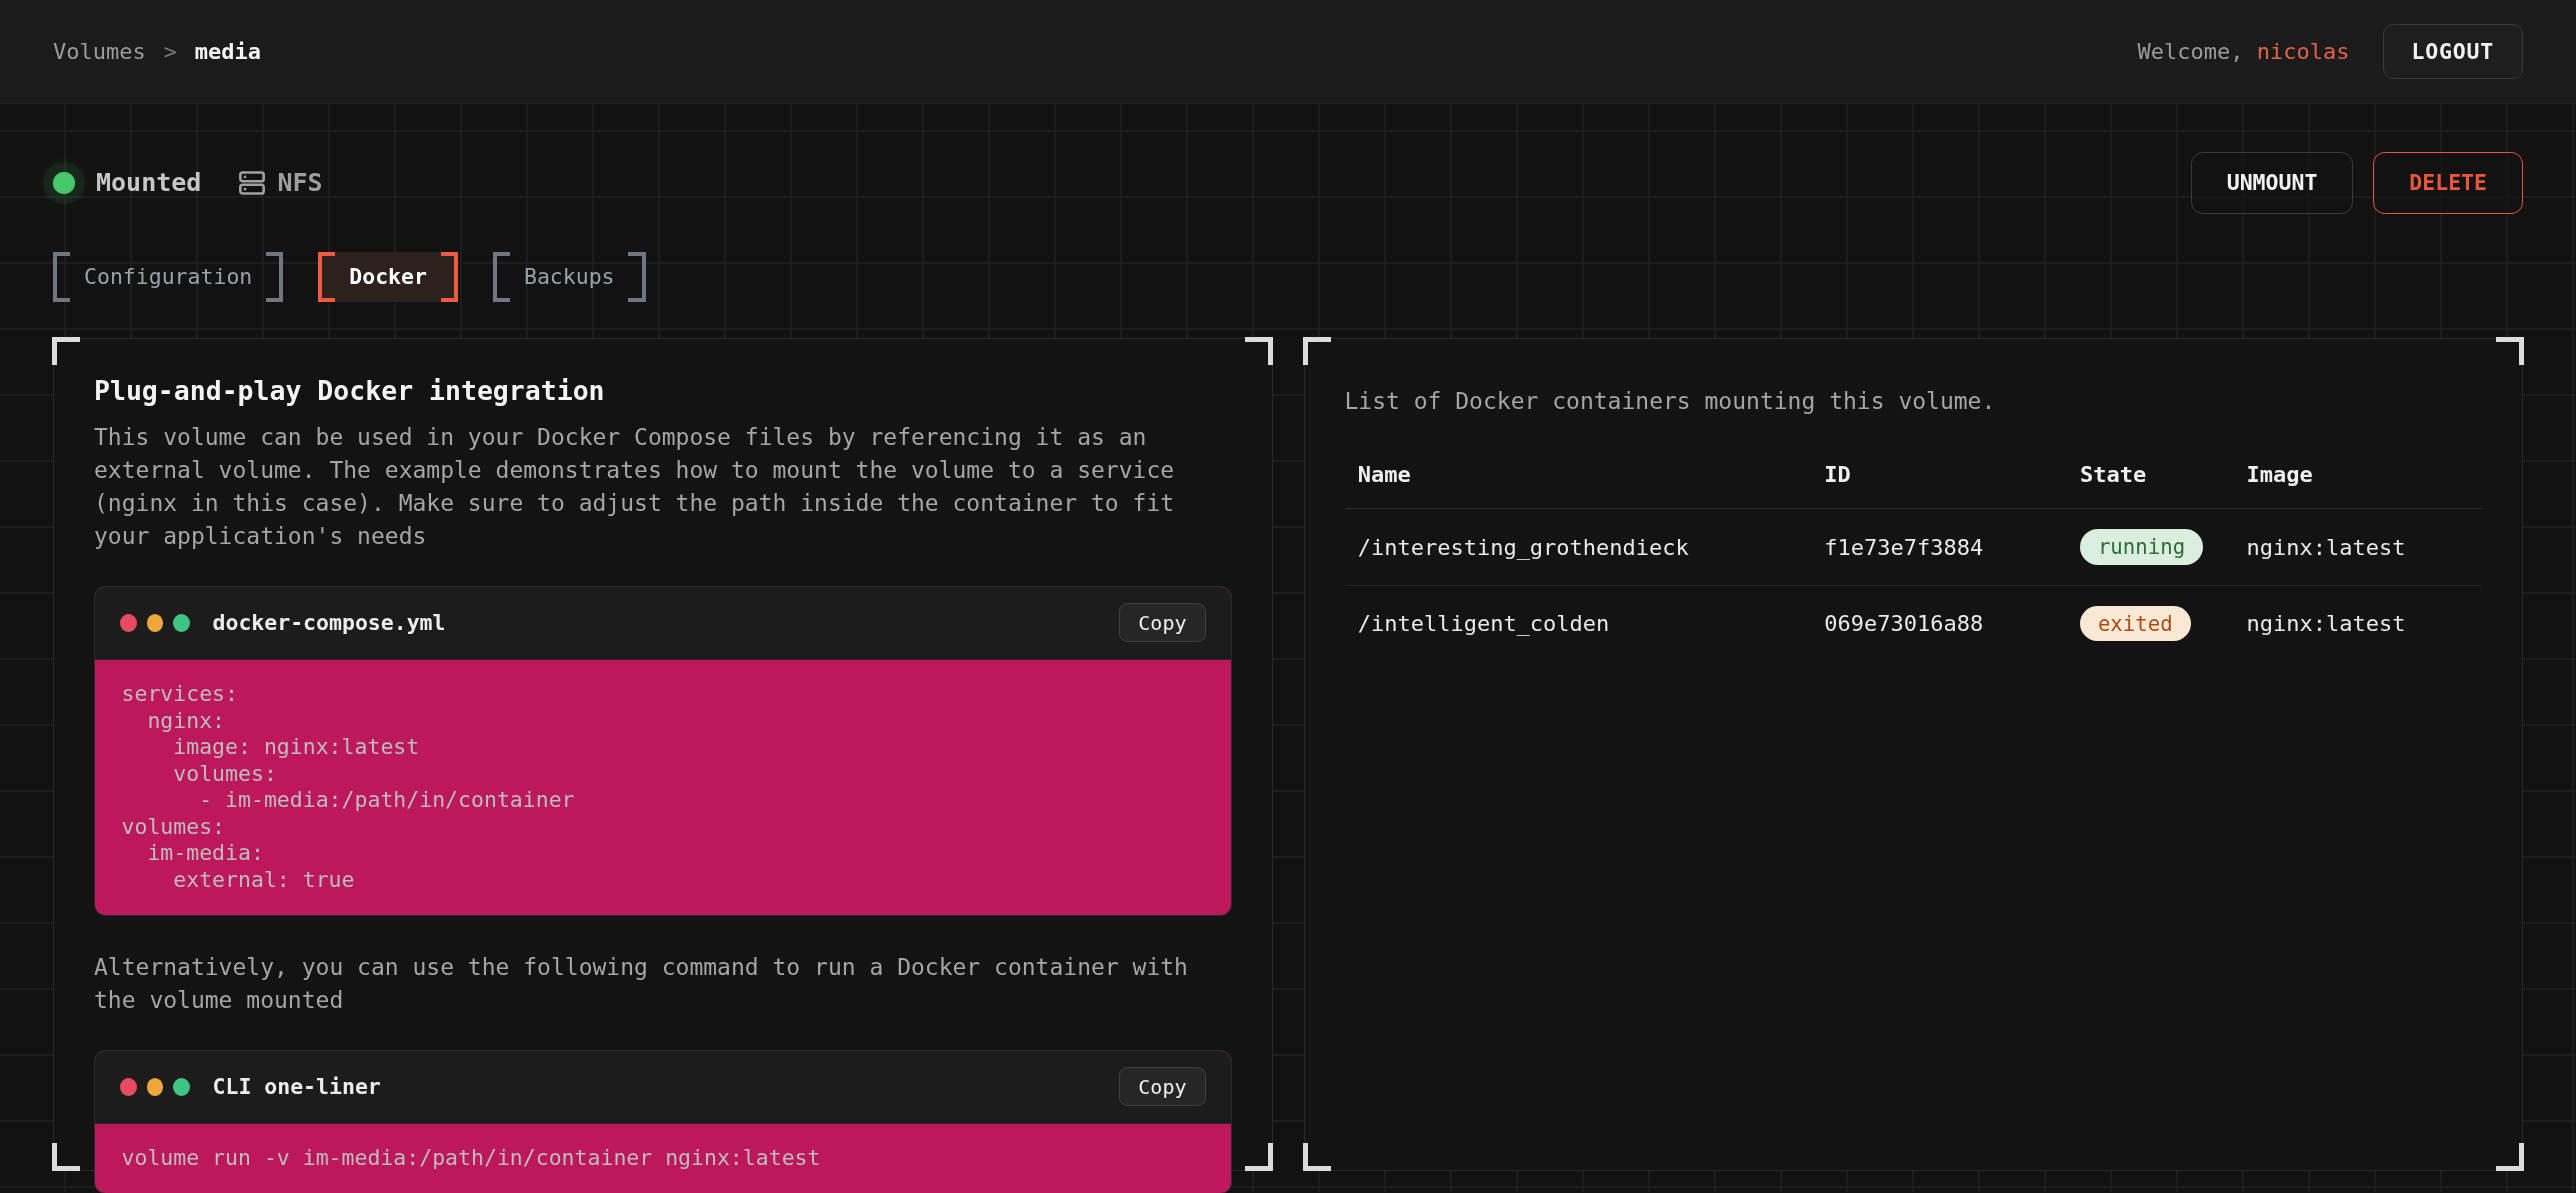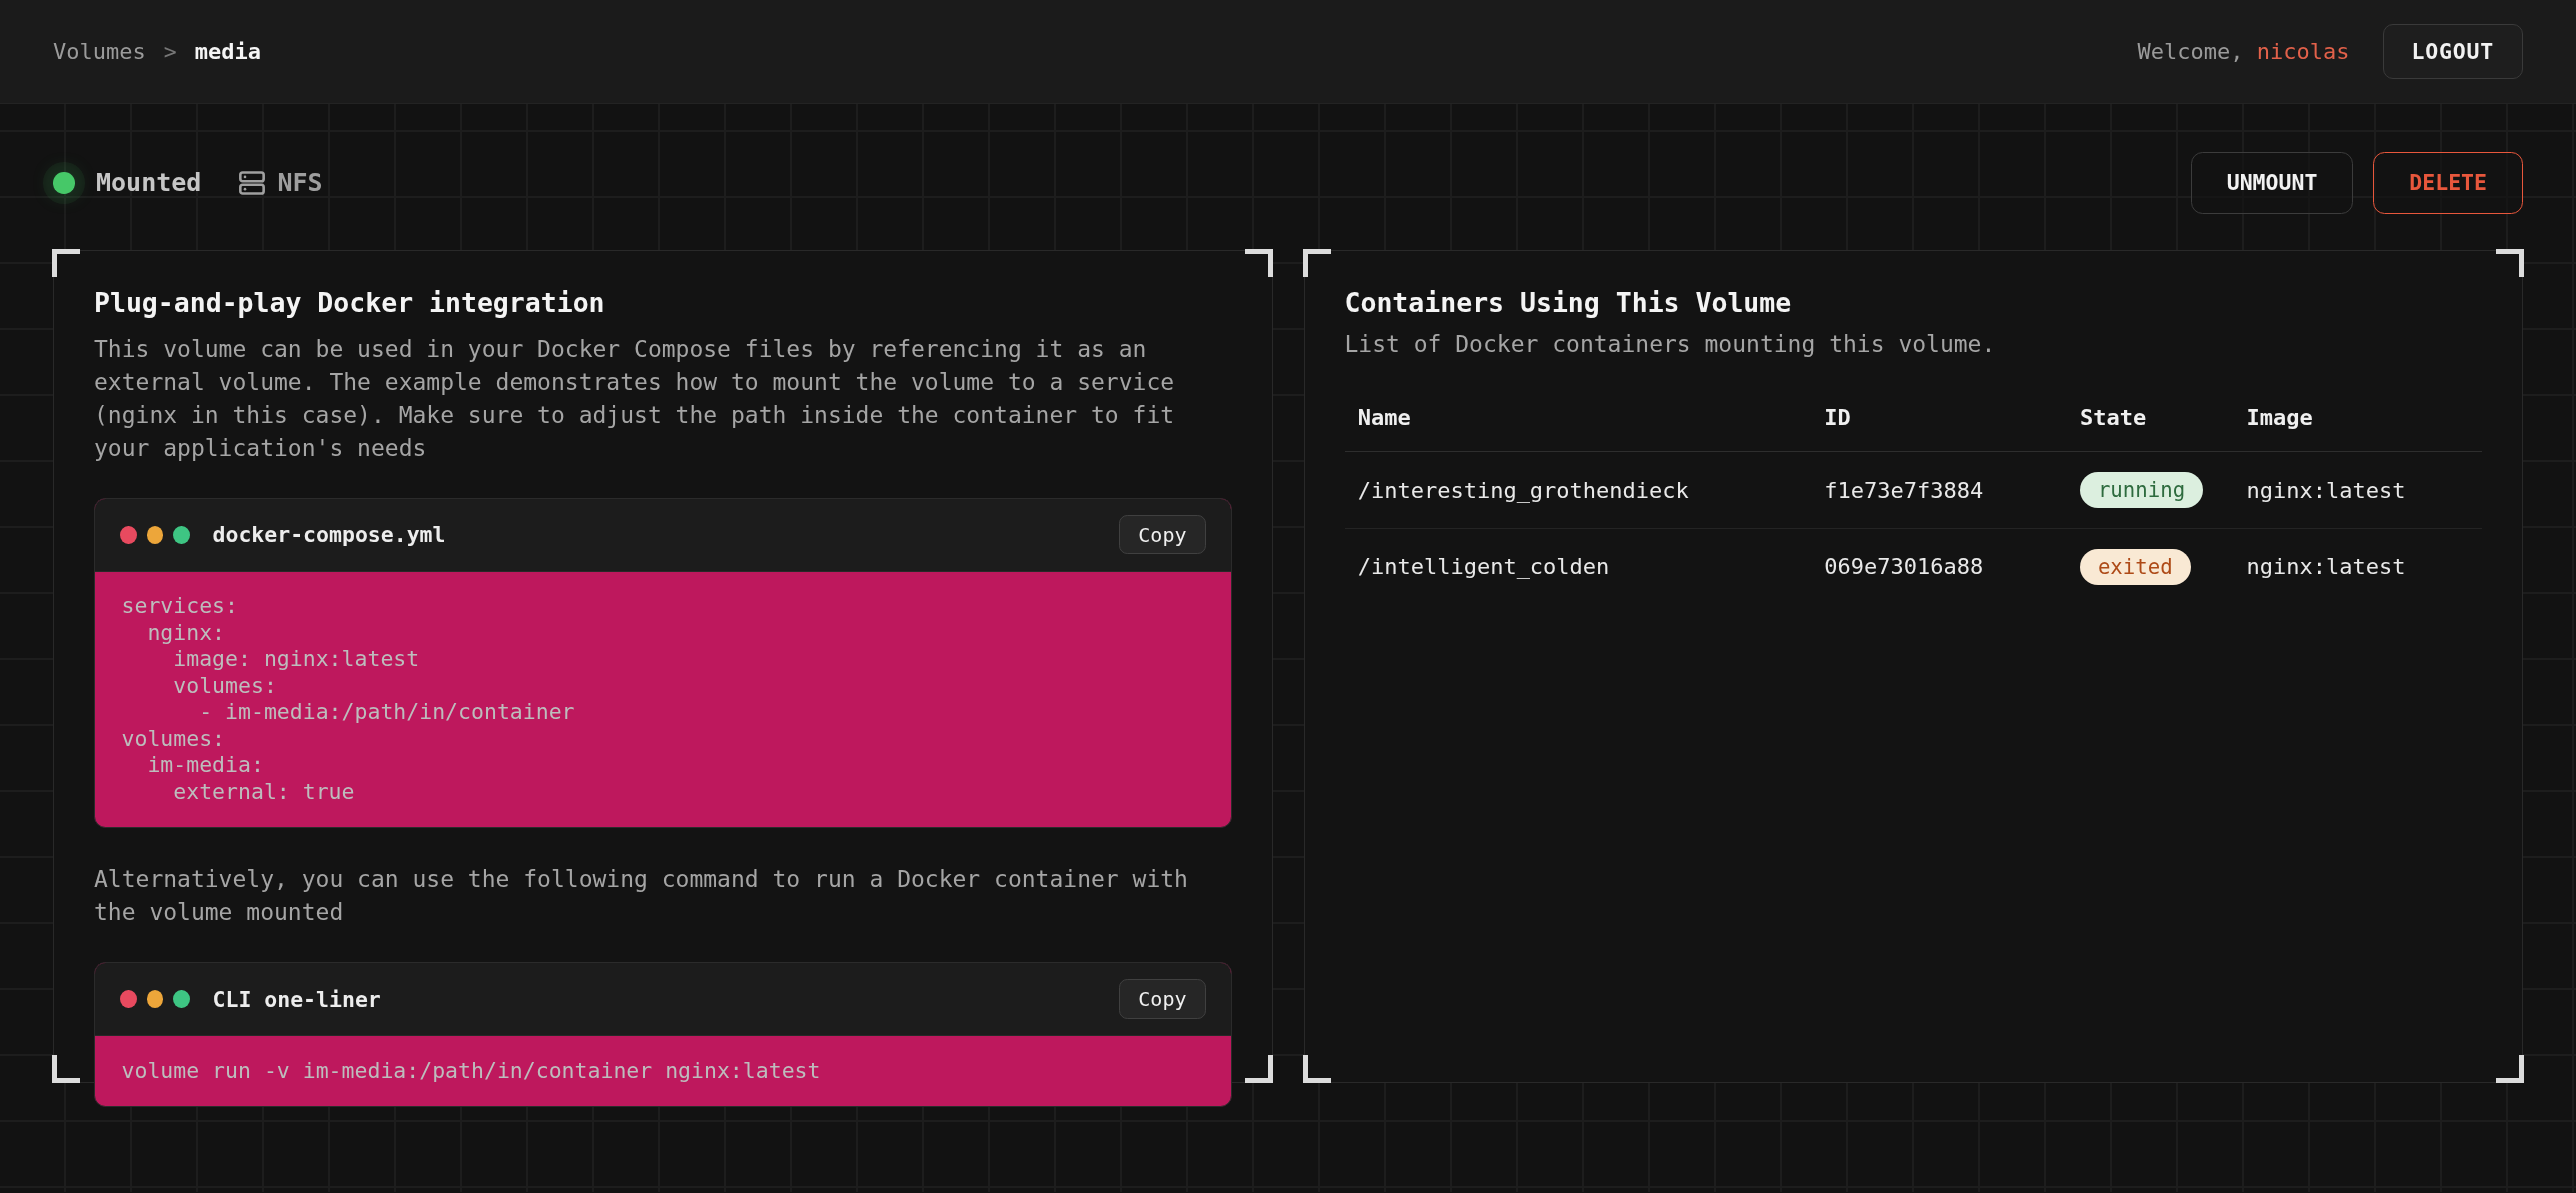--- a/index.html
+++ b/index.html
@@ -178,20 +178,25 @@
         </span>
         <span class="driver-label">NFS</span>
       </span>
     </div>
     <div class="status-right">
       <div class="btn unmount-btn">UNMOUNT</div>
       <div class="btn delete-btn">DELETE</div>
     </div>
   </div>
 
+  <div class="tabs">
+    <div class="tab">Configuration</div>
+    <div class="tab active">Docker</div>
+    <div class="tab">Backups</div>
+  </div>
 
   <div class="panels">
 
     <div class="panel">
       <span class="corner tl"></span>
       <span class="corner tr"></span>
       <span class="corner bl"></span>
       <span class="corner br"></span>
 
       <div class="panel-title">Plug-and-play Docker integration</div>
@@ -232,21 +237,20 @@
         <div class="code-body">volume run -v im-media:/path/in/container nginx:latest</div>
       </div>
     </div>
 
     <div class="panel">
       <span class="corner tl"></span>
       <span class="corner tr"></span>
       <span class="corner bl"></span>
       <span class="corner br"></span>
 
-      <div class="panel-title">Containers Using This Volume</div>
       <div class="panel-sub">List of Docker containers mounting this volume.</div>
 
       <div class="table">
         <div class="t-head">
           <span class="th">Name</span>
           <span class="th">ID</span>
           <span class="th">State</span>
           <span class="th">Image</span>
         </div>
         <div>

